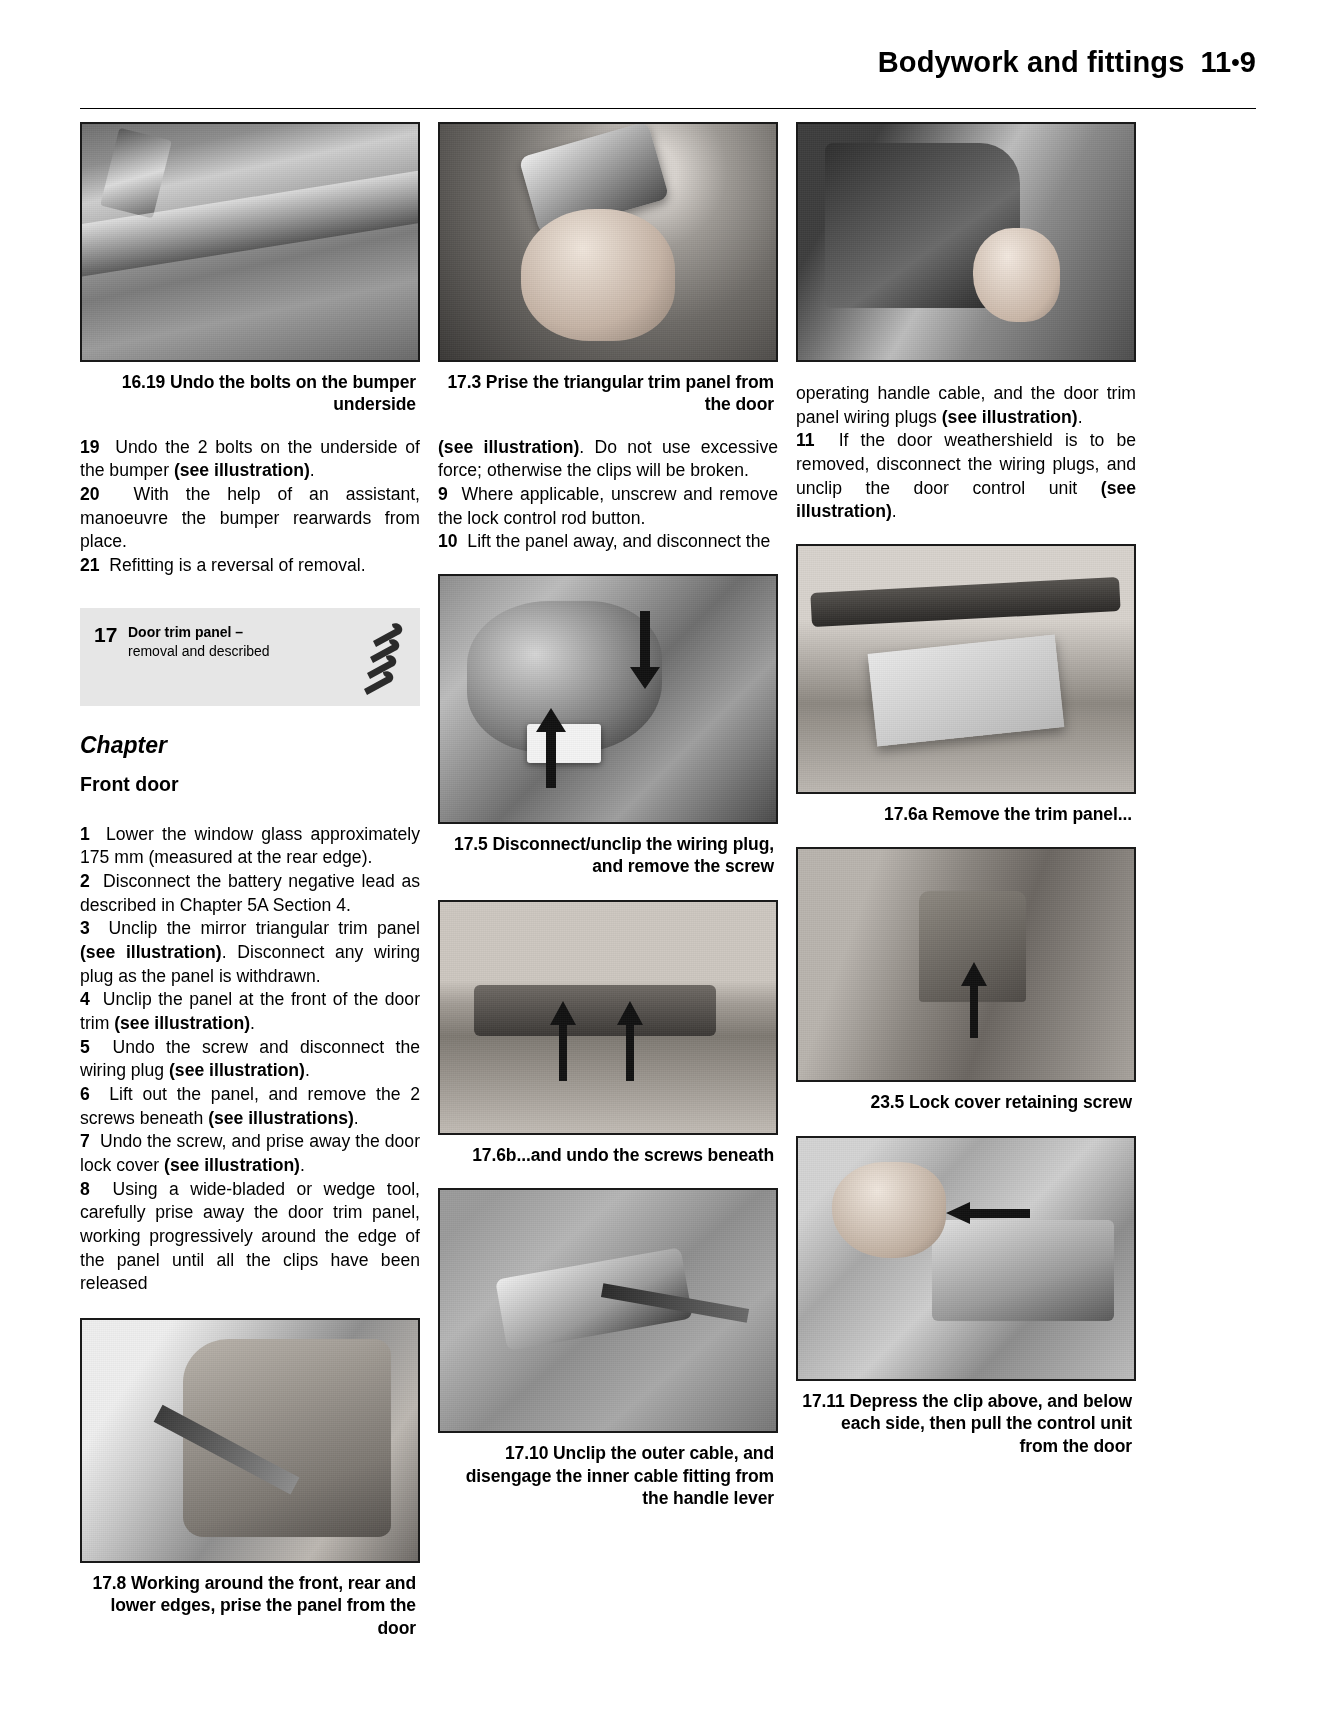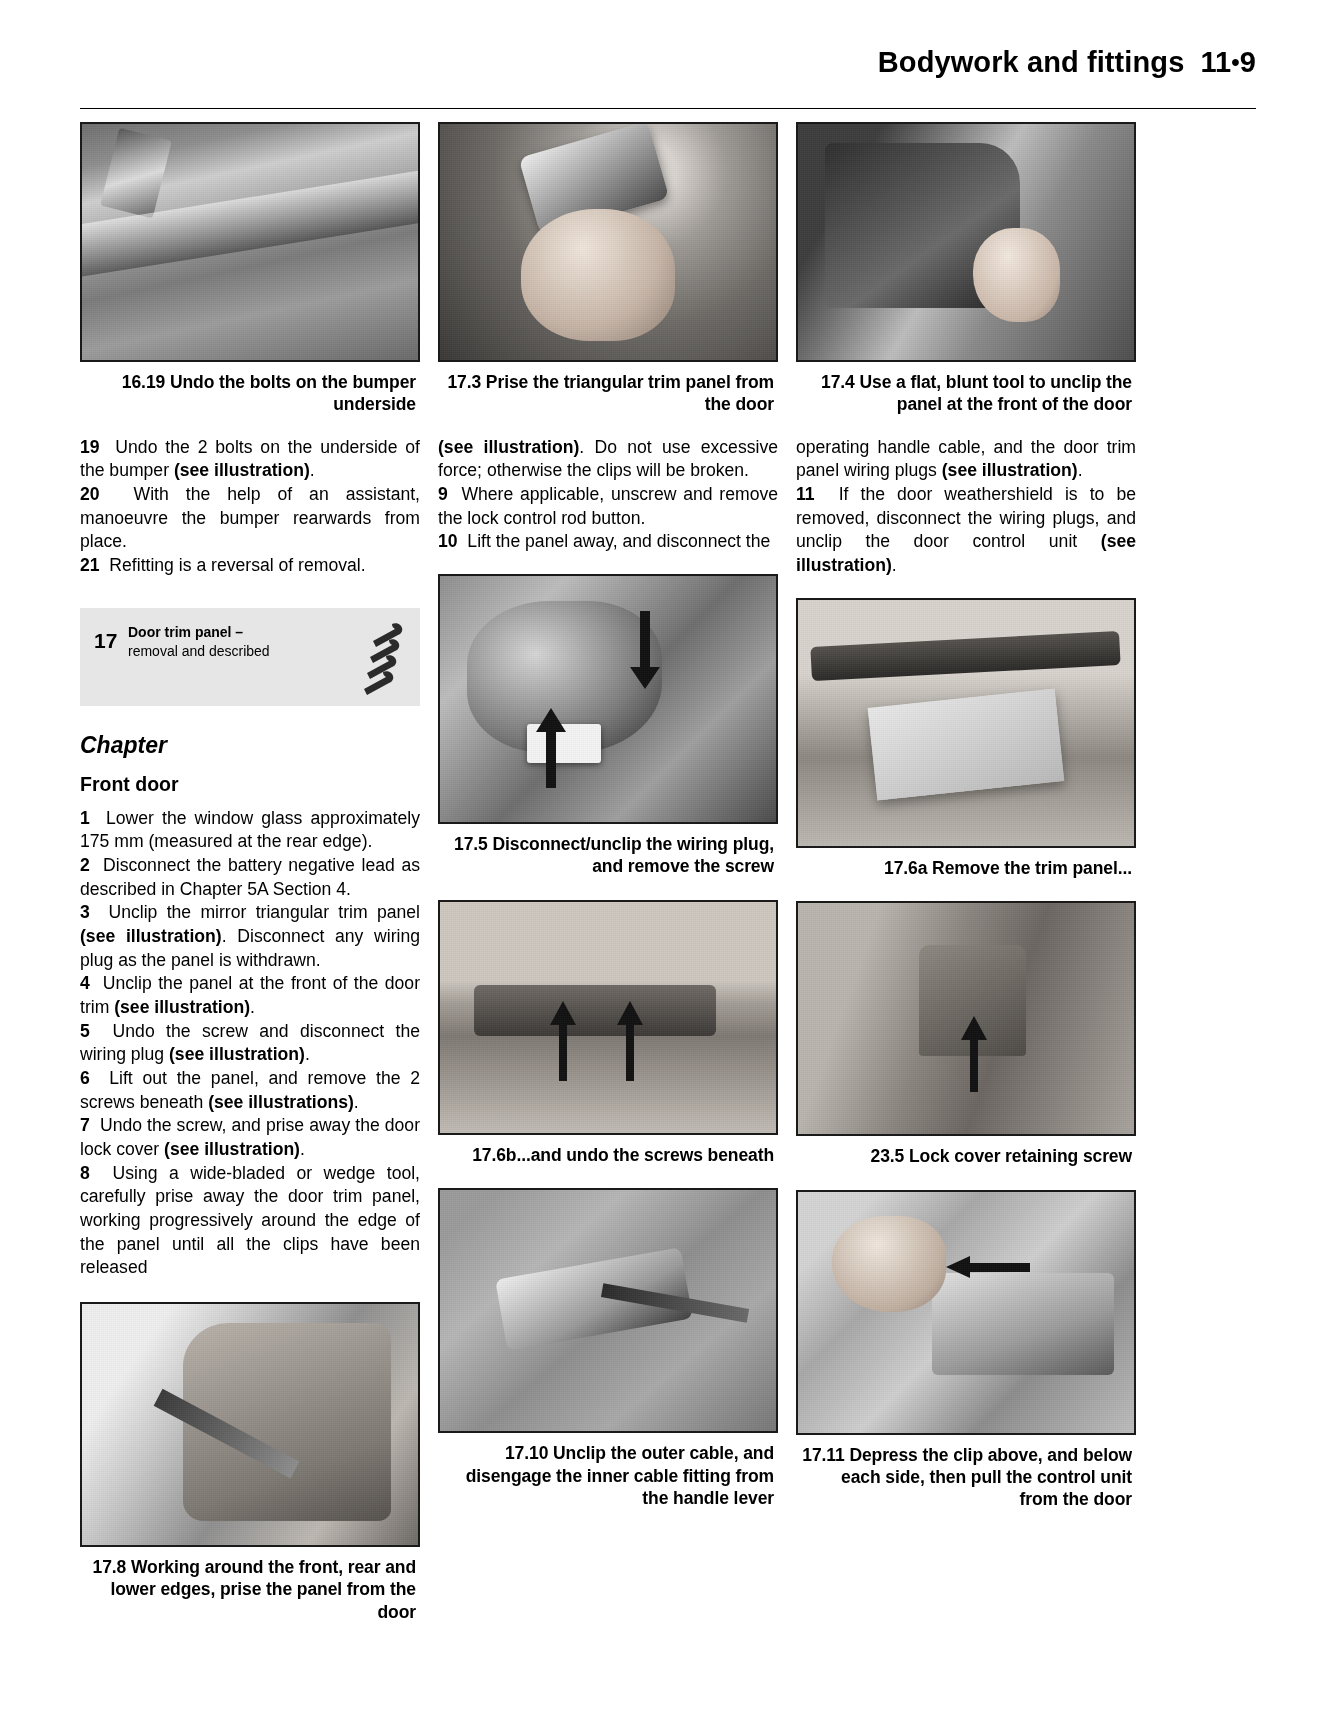--- a/index.html
+++ b/index.html
@@ -77,42 +77,42 @@
   
   .section-box {
     margin-top: 30px;
     background: #e6e6e6;
     height: 98px;
     position: relative;
     padding: 14px 0 0 14px;
   }
   .section-box .num {
     font-weight: 700; font-size: 21px;
-    position: absolute; left: 14px; top: 21px;
+    position: absolute; left: 14px; top: 15px;
   }
   .section-box .title {
     position: absolute; left: 48px; top: 15px;
     font-size: 14px; font-weight: 700; line-height: 1.35;
     max-width: 250px;
   }
   .section-box .title .sub { font-weight: 400; display:block; }
   .spanner {
     position: absolute; right: 12px; top: 12px;
     width: 46px; height: 78px;
   }
 
   .h-removal {
     font-size: 23px; font-weight: 700; font-style: italic;
     margin-top: 26px;
   }
   .h-front {
     font-size: 19.5px; font-weight: 700;
     margin-top: 14px;
   }
-  .steps { margin-top: 11px; }
+  .steps { margin-top: 27px; }
 
   
   .ph { position:absolute; inset:0; }
 
   
   .p1619 { background:
      linear-gradient(168deg, #6f6f6f 0%, #8e8e8e 14%, #cfcfcf 26%, #a5a5a5 40%, #7b7b7b 58%, #9c9c9c 74%, #6a6a6a 100%); }
   .p1619:after{ content:""; position:absolute; left:-10%; top:30%; width:130%; height:22%;
      background: linear-gradient(180deg, rgba(255,255,255,.55), rgba(0,0,0,.35));
      transform: rotate(-9deg); }
@@ -336,21 +336,20 @@
 
     </div>
 
     <div class="col">
 
       <div class="fig">
         <div class="photo h240">
           <div class="ph p174"></div>
             <div class="grain"></div>
         </div>
-        <div class="caption">17.4 Use a flat, blunt tool to unclip the panel at the front of the door</div>
       </div>
 
       <div class="body-text">
         <p><span>operating handle cable, and the door trim panel wiring plugs </span><b>(see illustration)</b><span>.</span></p>
         <p><span class="stepnum">11</span>&nbsp;&nbsp;<span>If the door weathershield is to be removed, disconnect the wiring plugs, and unclip the door control unit </span><b>(see illustration)</b><span>.</span></p>
       </div>
 
       <div class="fig" style="margin-top:20px">
         <div class="photo h250">
           <div class="ph p176a"></div>

